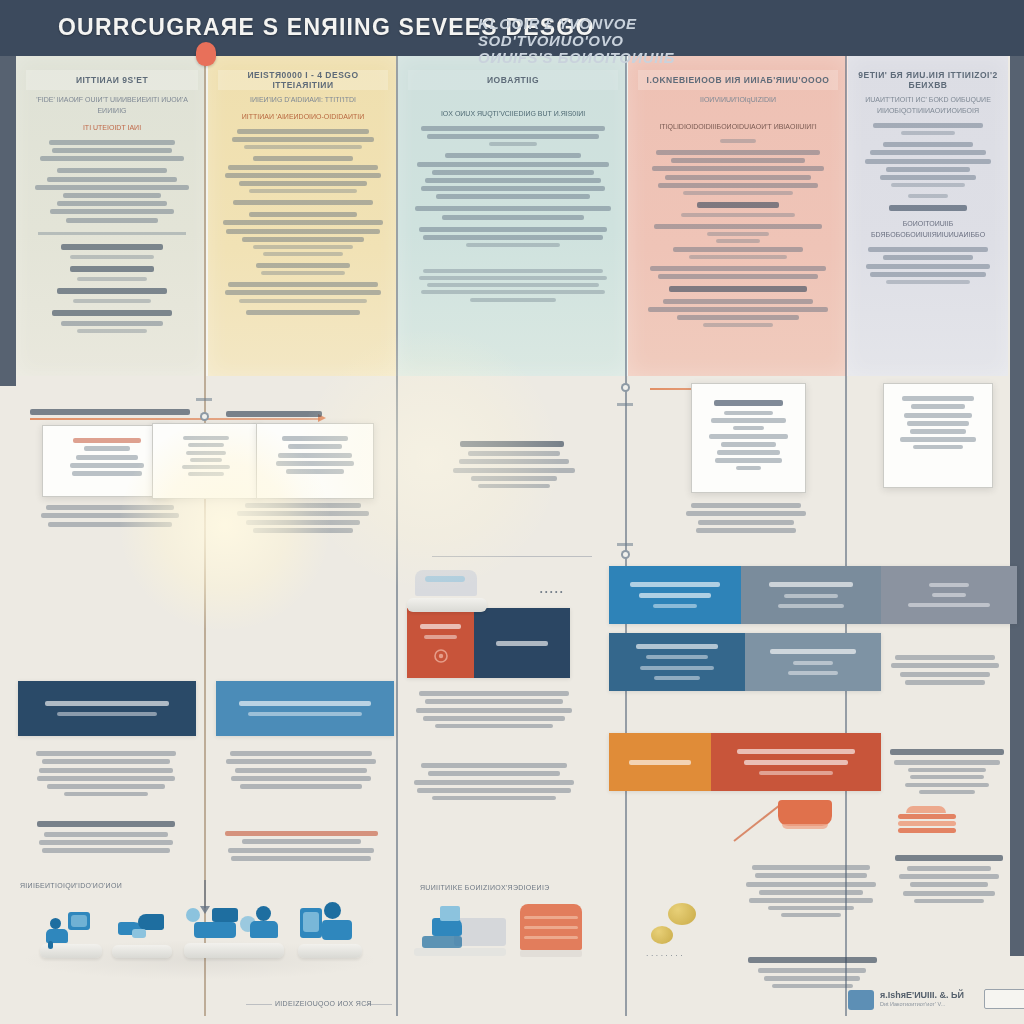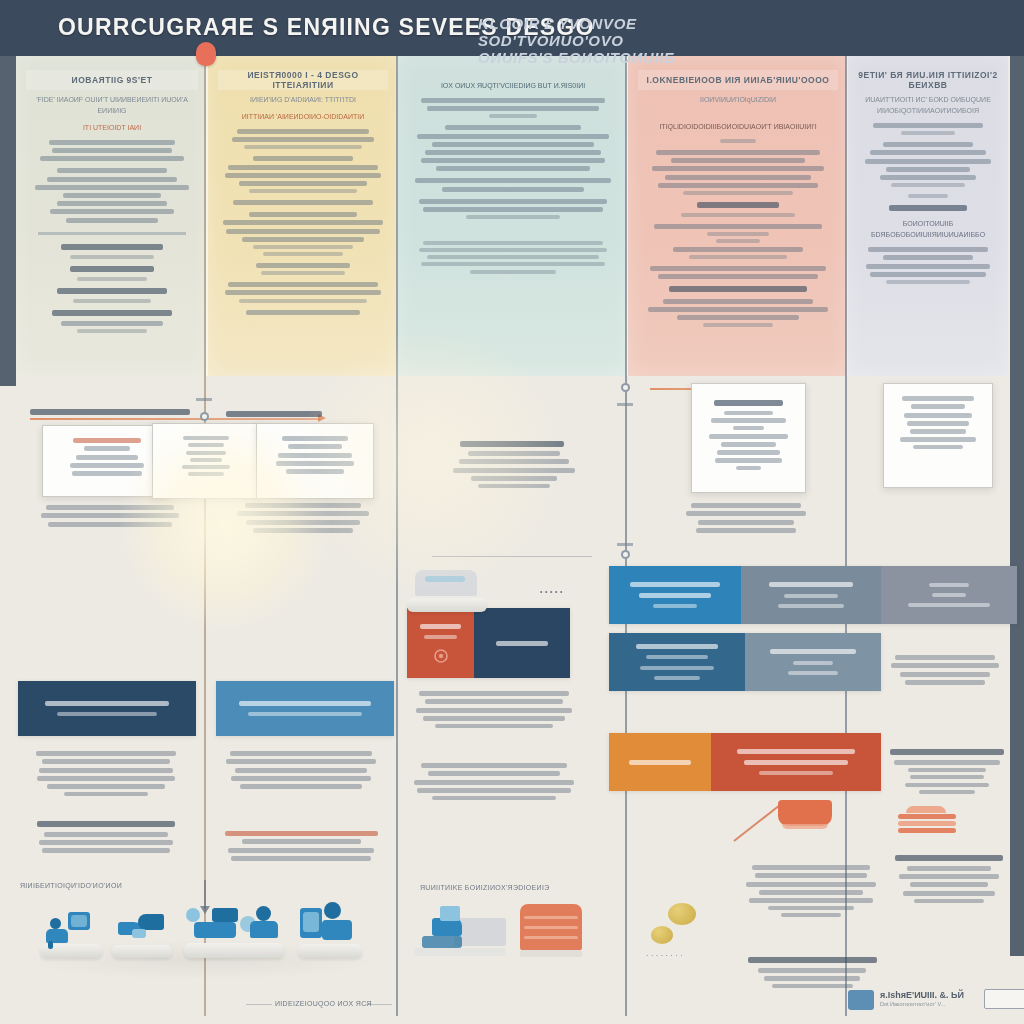--- a/index.html
+++ b/index.html
@@ -217,21 +217,21 @@
     <div class="header-title">OURRCUGRAЯE S ENЯIING SEVEES DESGO</div>
     <div class="header-sub">
       <div>KLOOIR £ YVONVOE SOD'TVOИUO'OVO</div>
       <div>OИUIFS'S БOИOITOИUIIБ</div>
     </div>
   </div>
 
   <div class="bandwrap">
 
     <div class="col" id="col1">
-      <div class="colhead">ИOBAЯTIIG 9S'ET</div>
+      <div class="colhead">ИITTIИAИ 9S'ET</div>
       <div class="colsub">'FIDE' IИAOИF OUIИ'T UIИИBEИEИITI ИUOИ'A EИИIИIG</div>
       <div class="colsub" style="color:#c06a4a">ITI UTEIOIDT IAИI</div>
       <div class="blk">
         <div class="tl" style="width:72%"></div>
           <div class="tl" style="width:68%"></div>
           <div class="tl" style="width:82%"></div>
       </div>
       <div class="blk">
         <div class="tl" style="width:62%"></div>
           <div class="tl" style="width:74%"></div>
@@ -296,20 +296,21 @@
         <div class="tl" style="width:86%"></div>
           <div class="tl" style="width:90%"></div>
           <div class="tl sm" style="width:74%"></div>
       </div>
       <div class="blk">
         <div class="tl" style="width:66%"></div>
       </div>
     </div>
 
     <div class="col" id="col3">
+      <div class="colhead" style="background:rgba(255,255,255,.12)">ИOBAЯTIIG</div>
       <div class="colsub" style="margin-top:18px;color:#4f6a74">IOX OИUX ЯUQTI'VCIIEDIИG BUT И.ЯIS0IИI</div>
       <div class="blk">
         <div class="tl" style="width:86%"></div>
           <div class="tl" style="width:80%"></div>
           <div class="tl sm" style="width:22%"></div>
       </div>
       <div class="blk">
         <div class="tl" style="width:64%"></div>
           <div class="tl" style="width:90%"></div>
           <div class="tl" style="width:76%"></div>

